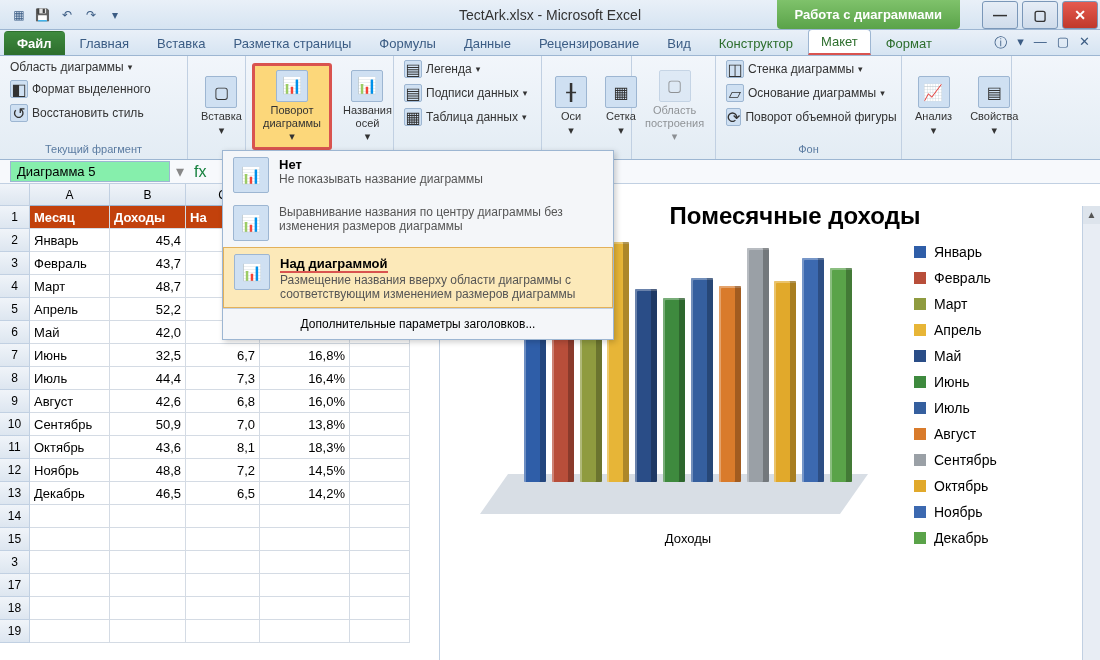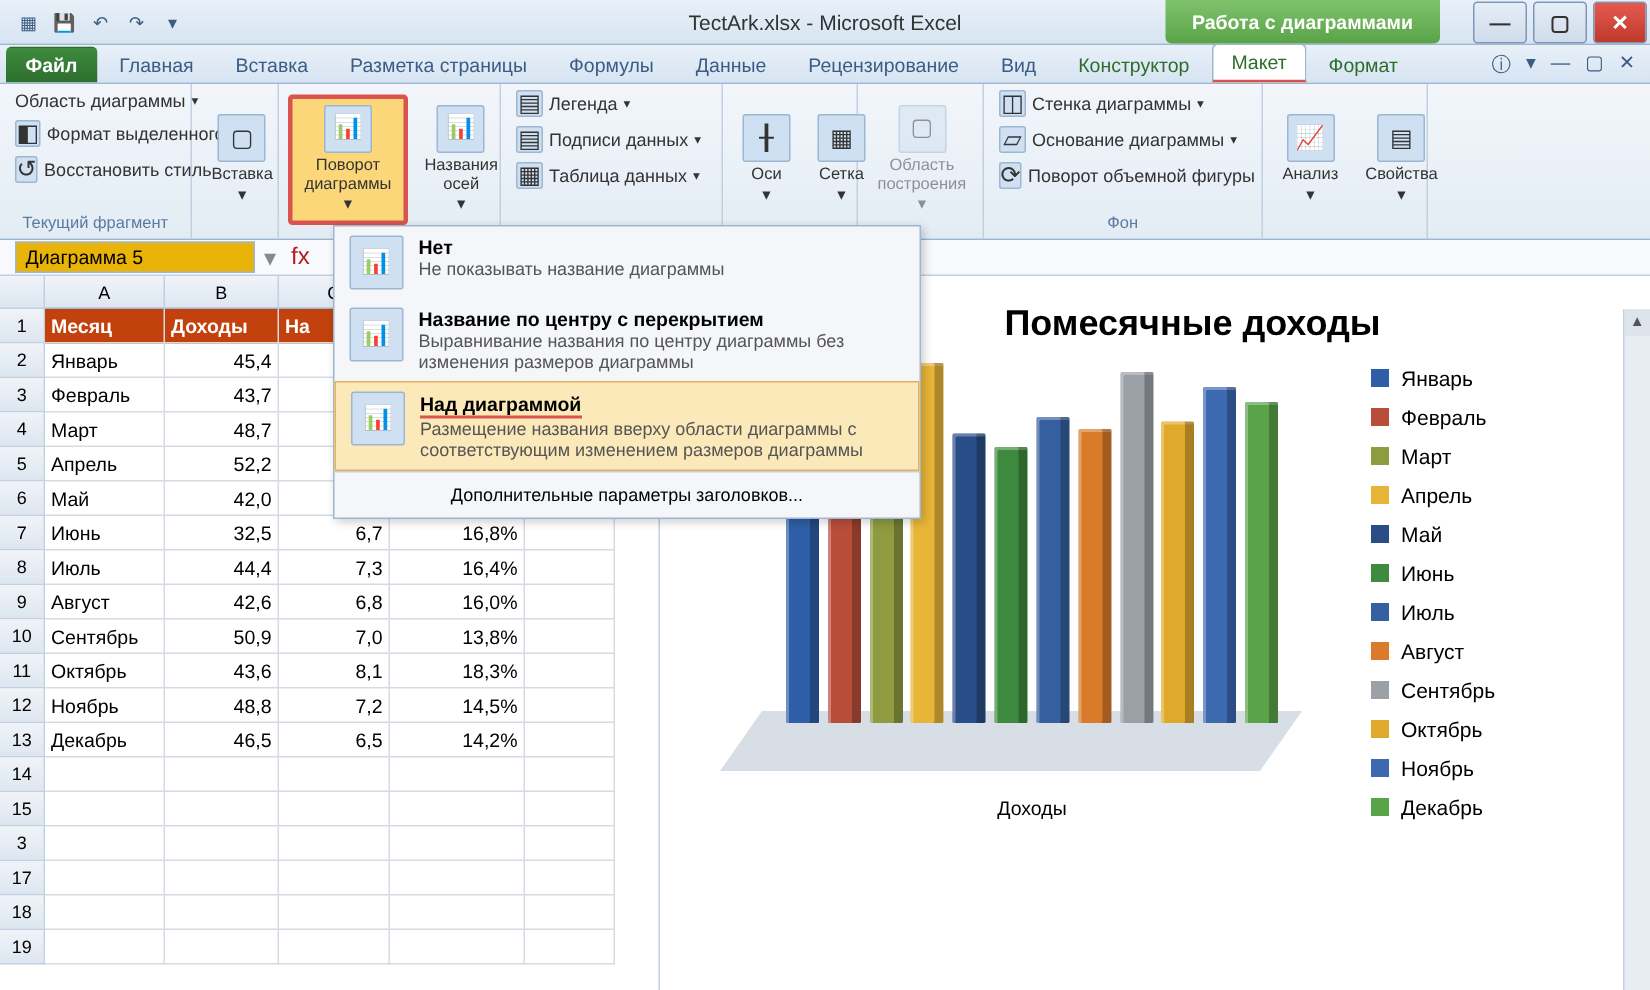--- a/index.html
+++ b/index.html
@@ -42,21 +42,21 @@
 .dd-item.sel { background: #fce9b9; border: 1px solid #e3b15a; }
 .dd-icon { width: 36px; height: 36px; background: #cfe0f2; border: 1px solid #9db6d2; border-radius: 2px; flex-shrink: 0; display: flex; align-items: center; justify-content: center; }
 .dd-text { flex: 1; }
 .dd-title { font-weight: bold; font-size: 13px; }
 .dd-title.underline { border-bottom: 2px solid #d9534f; display: inline-block; }
 .dd-desc { font-size: 12px; color: #555; }
 .dd-footer { padding: 8px 14px; border-top: 1px solid #c1d0e2; font-size: 12px; text-align: center; cursor: pointer; }
 
 
 .fbar { height: 24px; display: flex; align-items: center; border-bottom: 1px solid #c1d0e2; background: #f7f9fc; }
-.namebox { width: 160px; border: 1px solid #9db6d2; padding: 2px 6px; font-size: 13px; background: #eab308; margin-left: 10px; }
+.namebox { width: 160px; border: 1px solid #9db6d2; padding: 2px 6px; font-size: 13px; background: #86efac; margin-left: 10px; }
 
 
 .grid-wrap { display: flex; height: calc(100% - 30px - 26px - 104px - 24px); }
 .sheet { width: 440px; overflow: hidden; border-right: 1px solid #c1d0e2; }
 .colhdrs { display: flex; background: linear-gradient(#f0f4f9,#dde6f0); height: 22px; }
 .rownum { width: 30px; background: linear-gradient(#f0f4f9,#dde6f0); border-right: 1px solid #c1d0e2; border-bottom: 1px solid #c1d0e2; text-align: center; font-size: 12px; line-height: 22px; }
 .colhdr { border-right: 1px solid #c1d0e2; border-bottom: 1px solid #9db6d2; text-align: center; font-size: 12px; line-height: 22px; }
 .row { display: flex; height: 23px; }
 .cell { border-right: 1px solid #d4dbe4; border-bottom: 1px solid #d4dbe4; font-size: 13px; padding: 0 4px; line-height: 23px; overflow: hidden; white-space: nowrap; }
 .cell.hdr { background: #c2410c; color: #fff; font-weight: bold; }
@@ -115,21 +115,21 @@
   <div class="tabs-right">
     <span>ⓘ</span>
     <span>▾</span>
     <span>—</span>
     <span>▢</span>
     <span>✕</span>
   </div>
 </div>
 
 <div class="ribbon">
-  <div class="rgroup" style="width:128px">
+  <div class="rgroup" style="width:188px">
     <div class="rgroup-body vcol" style="align-items:stretch">
       <div class="rline">
           <span>Область диаграммы</span>
           <span class="arrow">▾</span>
         </div>
       <div class="rline">
           <span class="ricon sm">◧</span>
           <span>Формат выделенного</span>
         </div>
       <div class="rline">
@@ -249,38 +249,37 @@
   <div class="dd-item">
     <div class="dd-icon">📊</div>
     <div class="dd-text">
         <div class="dd-title">Нет</div>
         <div class="dd-desc">Не показывать название диаграммы</div>
       </div>
   </div>
   <div class="dd-item">
     <div class="dd-icon">📊</div>
     <div class="dd-text">
-        <div class="dd-title">Название по центру с перекрытием</div>
         <div class="dd-desc">Выравнивание названия по центру диаграммы без изменения размеров диаграммы</div>
       </div>
   </div>
   <div class="dd-item sel">
     <div class="dd-icon">📊</div>
     <div class="dd-text">
         <div><span class="dd-title underline">Над диаграммой</span></div>
         <div class="dd-desc">Размещение названия вверху области диаграммы с соответствующим изменением размеров диаграммы</div>
       </div>
   </div>
   <div class="dd-footer">Дополнительные параметры заголовков...</div>
 </div>
 
 <div class="fbar">
   <input class="namebox" value="Диаграмма 5" style="">
   <span style="padding:0 6px;color:#888">▾</span>
-  <span style="padding:0 4px;color:#b91c1c">fx</span>
+  <span style="padding:0 4px;color:#15803d">fx</span>
 </div>
 
 <div class="grid-wrap">
   <div class="sheet">
     <div class="colhdrs">
       <div class="rownum"></div>
       <div class="colhdr cA">A</div>
       <div class="colhdr cB">B</div>
       <div class="colhdr cC">C</div>
       <div class="colhdr cD">D</div>

